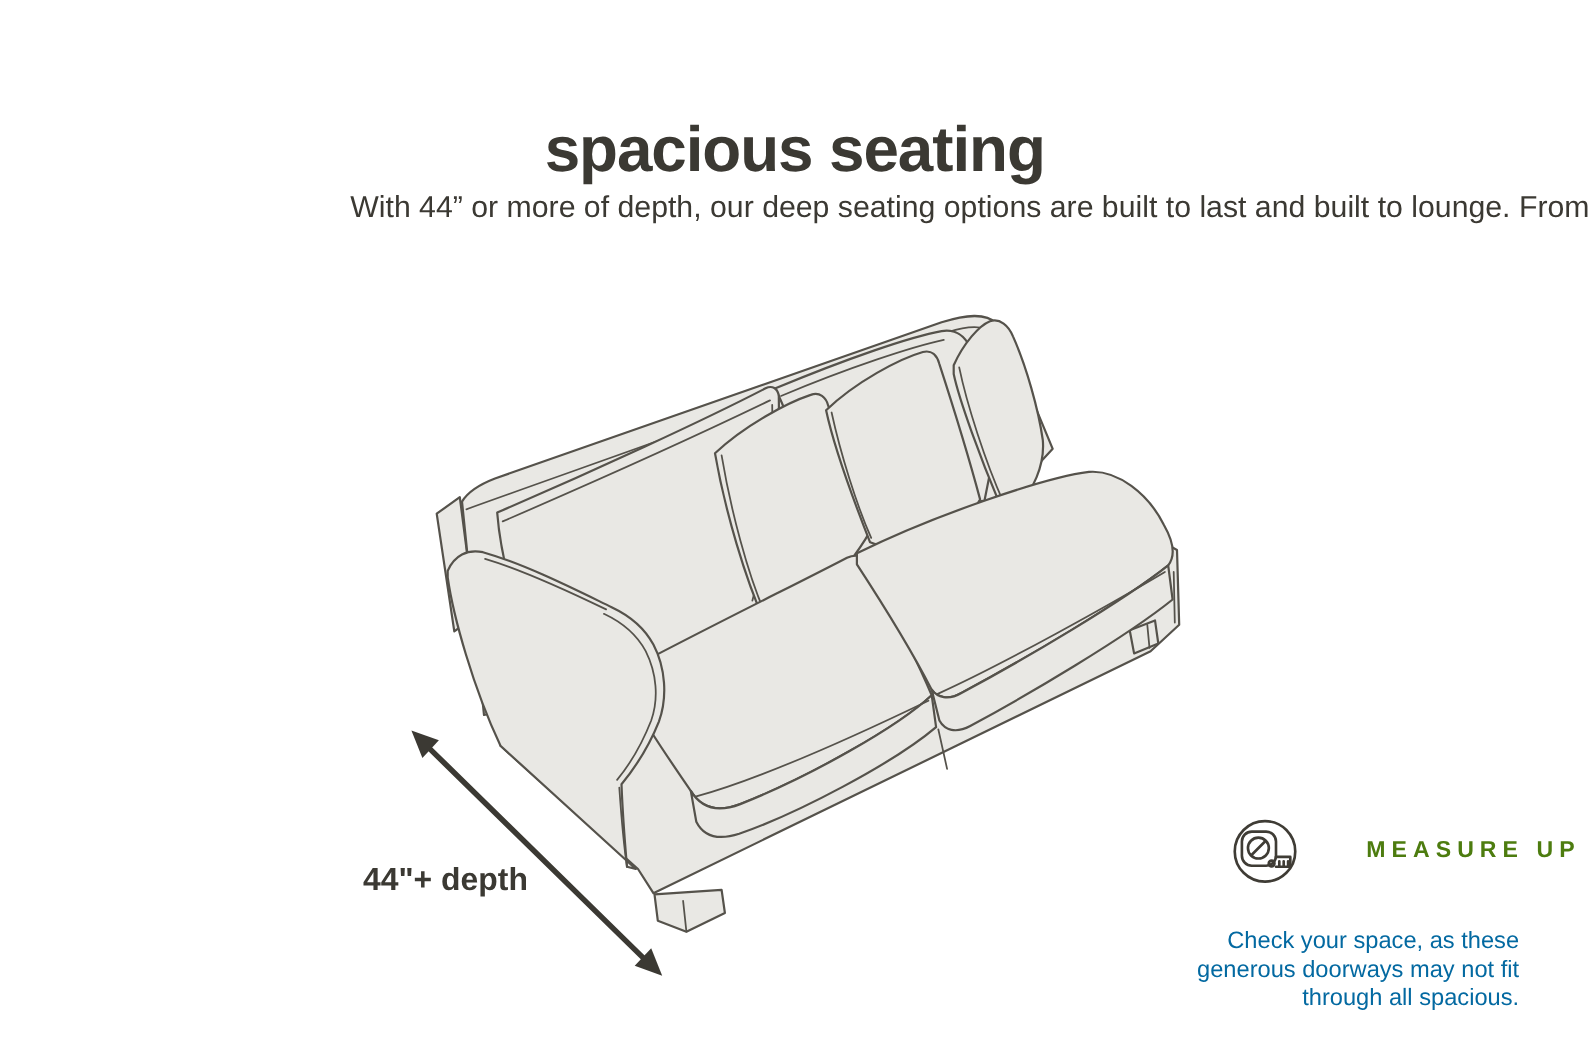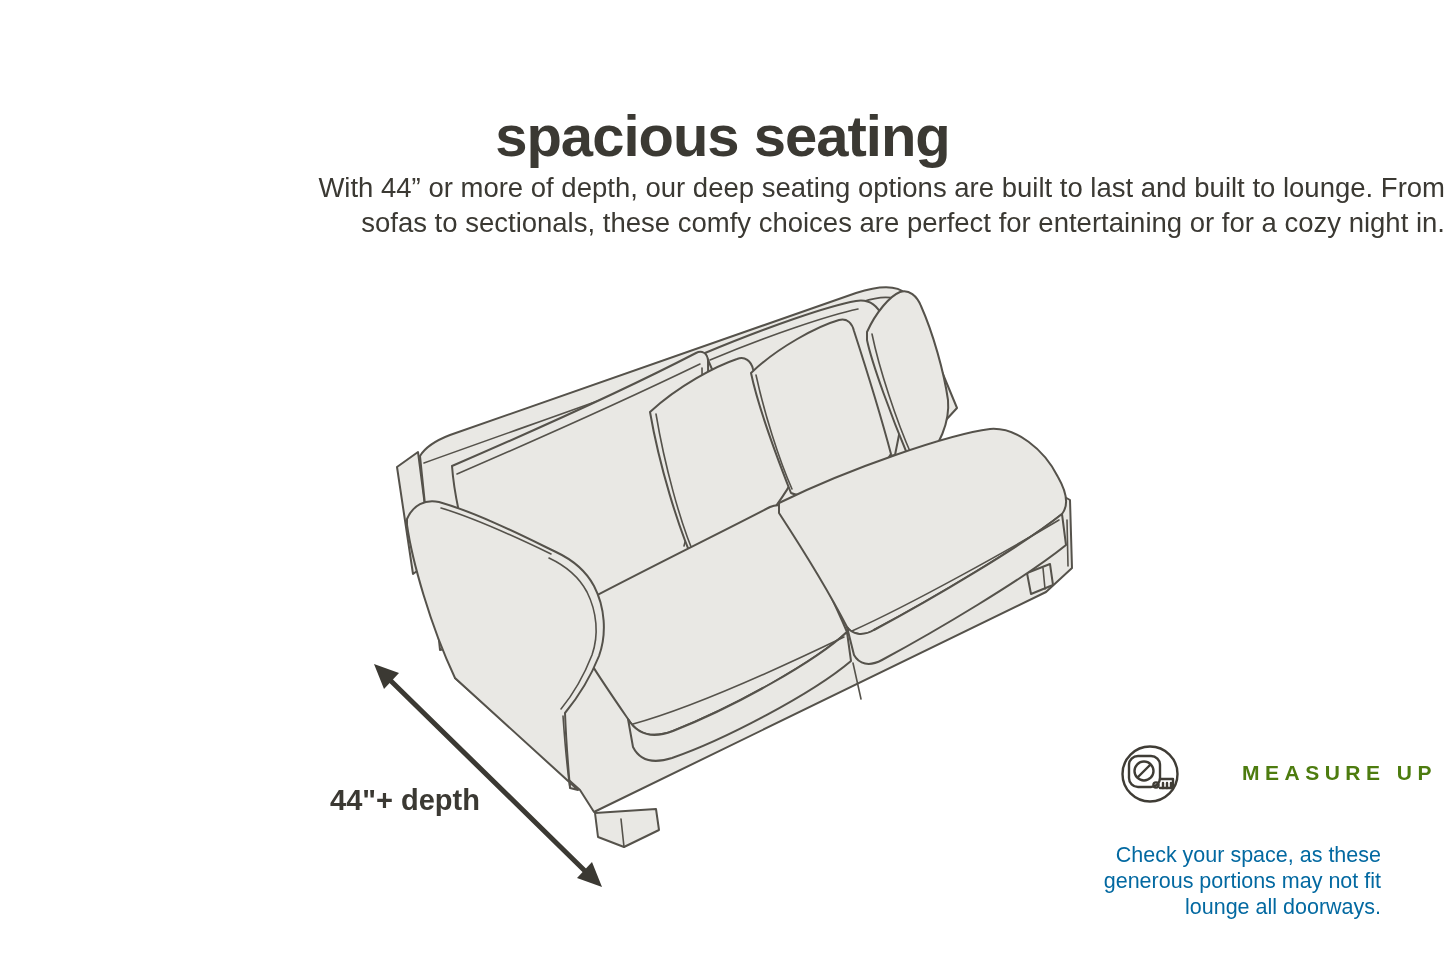--- a/index.html
+++ b/index.html
@@ -64,21 +64,20 @@
 </style>
 </head>
 <body>
 
 <div id="stage">
 
   <div class="title">spacious seating</div>
 
   <div class="intro">
     <div>With 44” or more of depth, our deep seating options are built to last and built to lounge. From</div>
-    <div>sofas to sectionals, these comfy choices are perfect for entertaining or for a cozy night in.</div>
   </div>
 
   <svg width="1445" height="964" viewBox="0 0 1445 964">
 
     <g>
       <path class="shape" d="M 455,678 L 580,790 L 594,812 L 1046,592 L 1072,568 L 1070,500 L 990,455 L 560,610 Z"></path>
 
       <path class="shape" d="M 595,813 L 598,837 L 624,847 L 659,830 L 656,809 Z"></path>
       <path class="ln" d="M 621,819 L 624,847"></path>
 
@@ -158,17 +157,17 @@
       <circle class="icon-ln" cx="1156" cy="785" r="2.6" stroke-width="1.6"></circle>
       <path class="icon-ln" d="M 1160,779 L 1173,779 L 1173,788 L 1160,788" stroke-width="1.8"></path>
       <path class="icon-ln" d="M 1163,783 L 1163,788 M 1167,783 L 1167,788 M 1171,783 L 1171,788" stroke-width="1.4"></path>
     </g>
   </svg>
 
   <div class="measure-heading">MEASURE UP</div>
 
   <div class="measure-note">
     <div>Check your space, as these</div>
-    <div>generous portions may not fit</div>
-    <div>lounge all doorways.</div>
+    <div>generous doorways may not fit</div>
+    <div>through all spacious.</div>
   </div>
 
 </div>
 
 </body></html>

